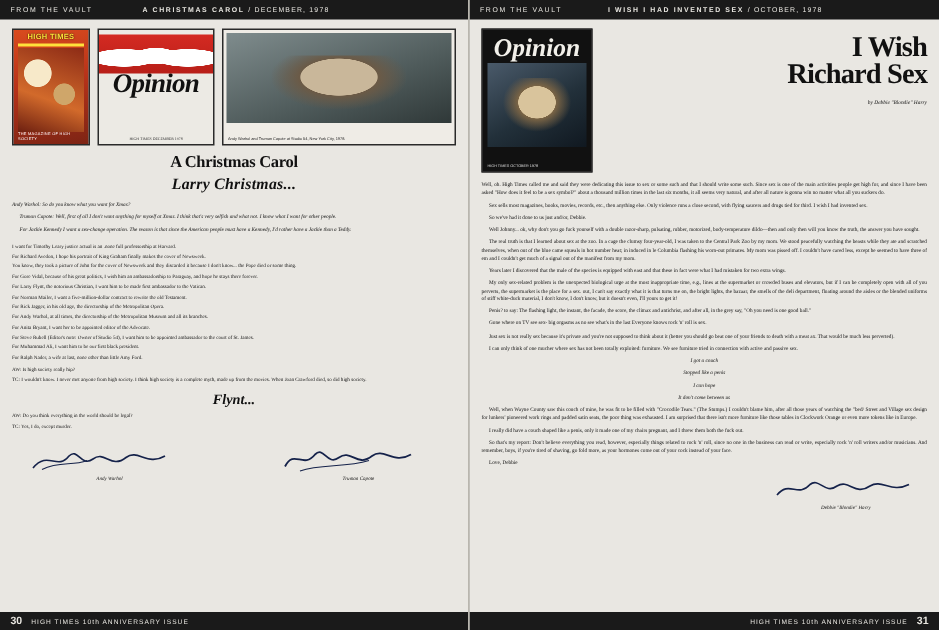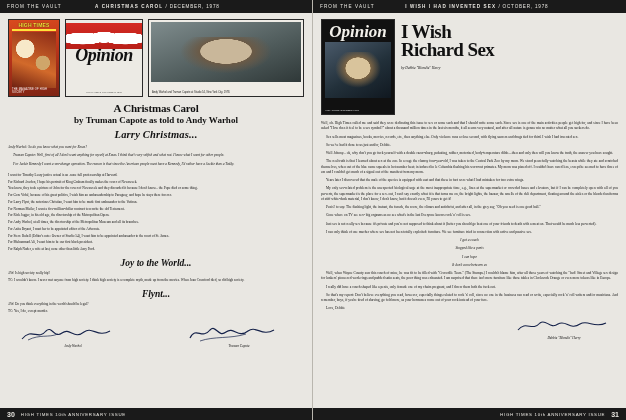--- a/index.html
+++ b/index.html
@@ -116,21 +116,21 @@
   .r-cover .pic {
     position:absolute; left:3px; right:3px; top:22px; bottom:16px;
     background:linear-gradient(150deg,#4a5a6a,#22303a 55%,#101820);
   }
   .r-cover .pic:after{
     content:""; position:absolute; left:15%; top:18%; width:70%; height:64%;
     background:radial-gradient(ellipse at 50% 45%, #d9c49c 0 38%, #7a6445 39%, transparent 70%);
   }
   .r-cover .cap2 { position:absolute; bottom:2px; left:3px; right:3px; font-size:2.5px; color:#ddd; line-height:1.25; font-family:"Liberation Sans", sans-serif;}
 
-  .r-title { flex:1; padding-top:4px; }
+  .r-title { flex:1; padding-top:4px;text-align:right; }
   .r-title .big {
     font-size:19px; font-weight:bold; line-height:.96; letter-spacing:-.6px;
   }
   .r-byline { font-size:3.6px; font-style:italic; margin-top:7px; }
 
   .r-body { margin-top:6px; font-size:3.5px; line-height:1.5; text-align:justify; }
   .r-body p { margin:0 0 3px 0; text-indent:5px; }
   .r-body p.noind { text-indent:0; }
   .r-body p.center { text-indent:0; text-align:center; font-style:italic; }
 
@@ -180,21 +180,20 @@
           <div class="foot">HIGH TIMES DECEMBER 1978</div>
         </div>
         <div class="cover c3">
           <div class="photo"></div>
           <div class="cap">Andy Warhol and Truman Capote at Studio 54, New York City, 1978.</div>
         </div>
       </div>
 
       <div class="hl">
         <div class="t1">A Christmas Carol</div>
-        <div class="t2">by Truman Capote as told to Andy Warhol</div>
         <div class="t3">Larry Christmas...</div>
       </div>
 
       <div class="lead">
         <p>Andy Warhol: So do you know what you want for Xmas?</p>
         <p class="ind">Truman Capote: Well, first of all I don't want anything for myself at Xmas. I think that's very selfish and what not. I know what I want for other people.</p>
         <p class="ind">For Jackie Kennedy I want a sex-change operation. The reason is that since the American people must have a Kennedy, I'd rather have a Jackie than a Teddy.</p>
       </div>
 
       <div class="dialogue">
@@ -205,21 +204,20 @@
         <p>For Larry Flynt, the notorious Christian, I want him to be made first ambassador to the Vatican.</p>
         <p>For Norman Mailer, I want a five-million-dollar contract to rewrite the old Testament.</p>
         <p>For Rick Jagger, in his old age, the directorship of the Metropolitan Opera.</p>
         <p>For Andy Warhol, at all times, the directorship of the Metropolitan Museum and all its branches.</p>
         <p>For Anita Bryant, I want her to be appointed editor of the Advocate.</p>
         <p>For Steve Rubell (Editor's note: Owner of Studio 54), I want him to be appointed ambassador to the court of St. James.</p>
         <p>For Muhammad Ali, I want him to be our first black president.</p>
         <p>For Ralph Nader, a wife at last, none other than little Amy Ford.</p>
       </div>
 
-      <div class="sub">Joy to the World...</div>
 
       <div class="dialogue">
         <p>AW: Is high society really hip?</p>
         <p>TC: I wouldn't know. I never met anyone from high society. I think high society is a complete myth, made up from the movies. When Joan Crawford died, so did high society.</p>
       </div>
 
       <div class="sub">Flynt...</div>
 
       <div class="dialogue">
         <p>AW: Do you think everything in the world should be legal?</p>

